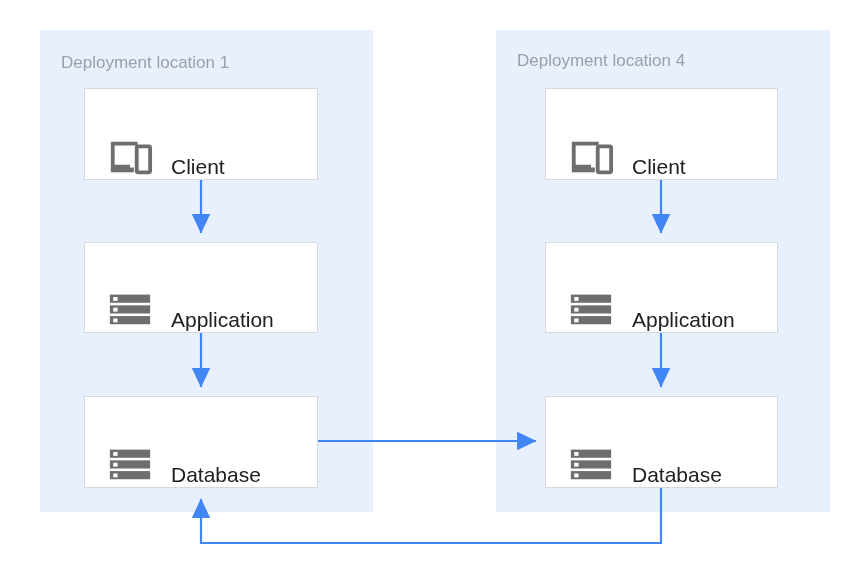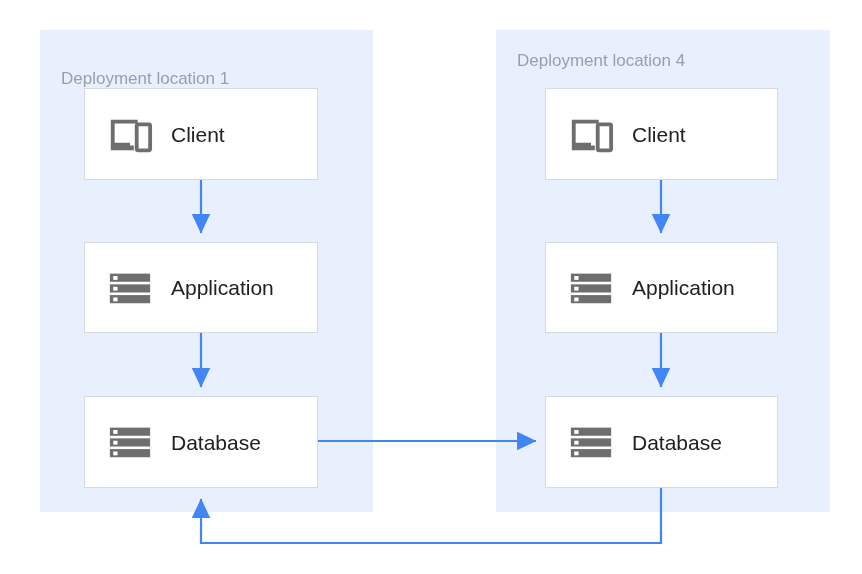--- a/index.html
+++ b/index.html
@@ -28,21 +28,21 @@
     line-height: 22px;
     white-space: nowrap;
     font-family: "Liberation Sans", sans-serif;
   }
   .node {
     position: absolute;
     background: #ffffff;
     border: 1px solid #d6dadf;
     box-sizing: border-box;
     display: flex;
-    align-items: center;
+    align-items: flex-end;
     padding-left: 22px;
   }
   .node-icon {
     flex: 0 0 auto;
     width: 46px;
     height: 46px;
     display: block;
   }
   .node-label {
     margin-left: 18px;
@@ -62,21 +62,21 @@
   }
 </style>
 </head>
 <body>
 
 <div id="diagram-root">
 
   <div class="zone" style="left:40px; top:30px; width:333px; height:482px;"></div>
   <div class="zone" style="left:496px; top:30px; width:334px; height:482px;"></div>
 
-  <div class="zone-title" style="left:61px; top:52px;margin-top:16px;">Deployment location 1</div>
+  <div class="zone-title" style="left:61px; top:52px;">Deployment location 1</div>
   <div class="zone-title" style="left:517px; top:50px;">Deployment location 4</div>
 
   <svg id="edge-layer" viewBox="0 0 862 574" xmlns="http://www.w3.org/2000/svg">
     <defs>
       <marker id="arrowhead-blue" markerWidth="9" markerHeight="9" refX="8.6" refY="4.5" orient="auto" markerUnits="strokeWidth">
         <path d="M0,0.3 L8.8,4.5 L0,8.7 Z" fill="#4285f4"></path>
       </marker>
     </defs>
 
     <g>

